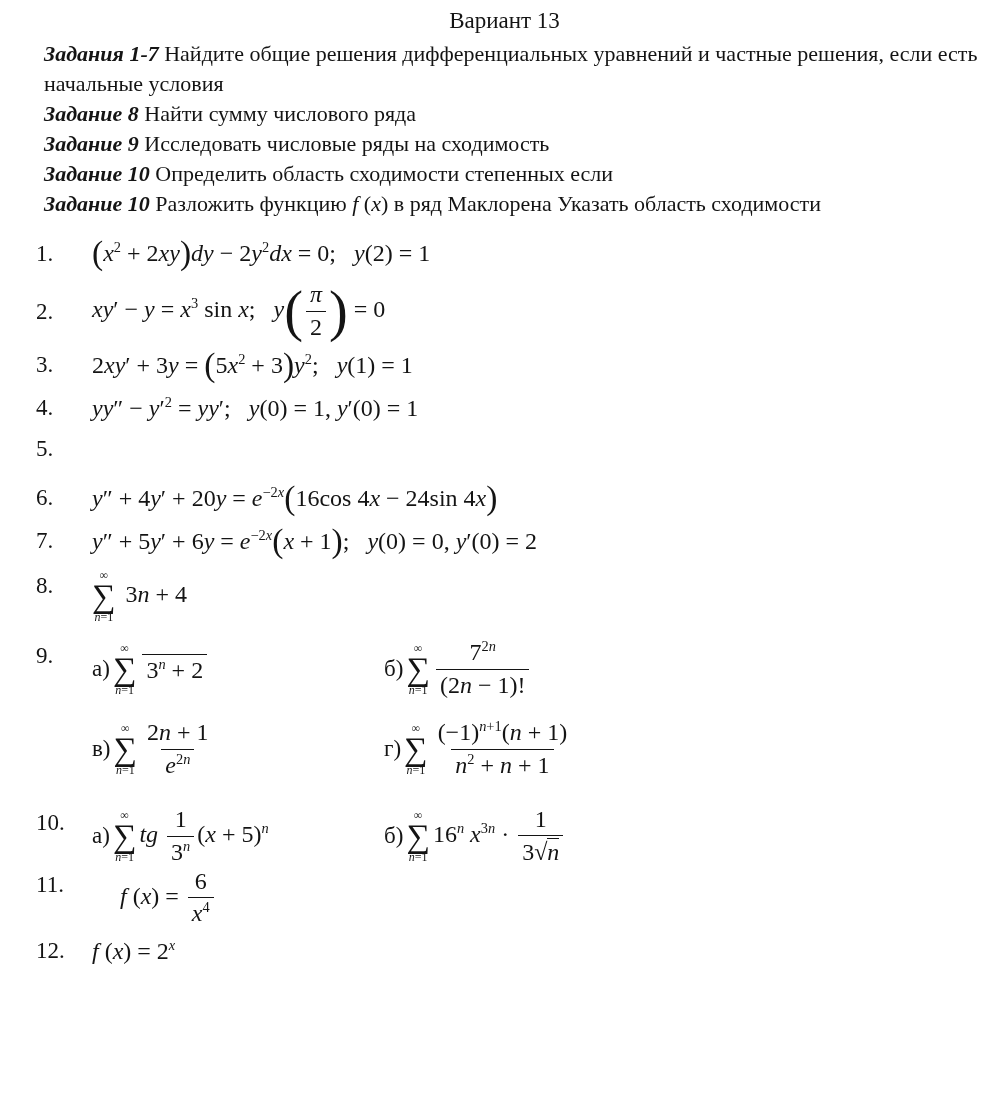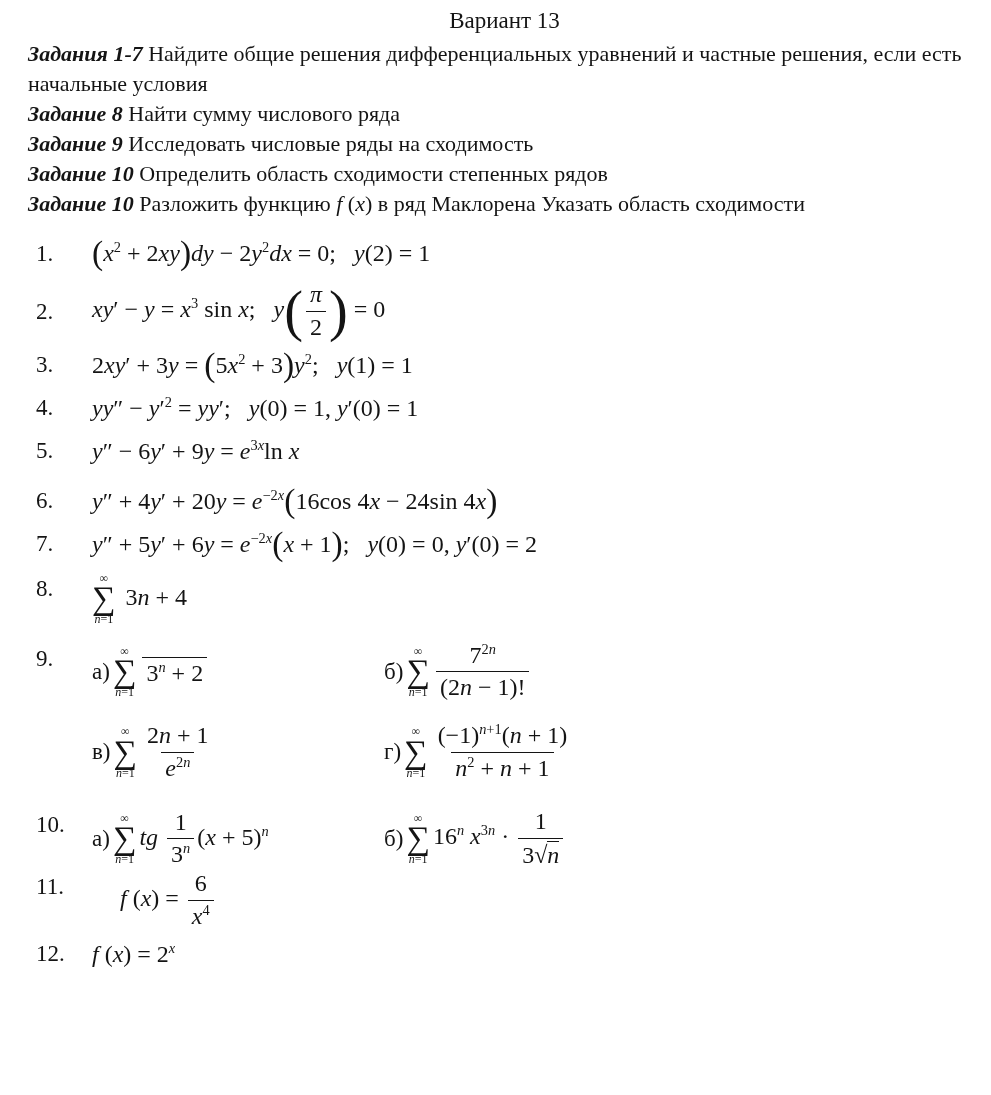--- a/index.html
+++ b/index.html
@@ -10,21 +10,21 @@
     overflow: hidden;
   }
   .page { padding: 8px 10px 0 28px; }
 
   .title {
     text-align: center;
     font-size: 23px;
     margin-bottom: 5px;
   }
 
-  .instr { font-size: 22px; line-height: 1.36; }
+  .instr { font-size: 22px; line-height: 1.36; margin-left: 16px; }
   .instr p { margin: 0; }
   .instr .lead { font-weight: bold; font-style: italic; }
 
   .problems { margin-top: 20px; padding-left: 8px; }
 
   .prow { display: flex; margin-bottom: 13px; }
   .num-bottom { align-items: flex-end; }
   .num-center { align-items: center; }
   .num-top    { align-items: flex-start; }
   .pnum {
@@ -97,21 +97,21 @@
 <body>
 
 <div class="page">
 
   <div class="title">Вариант 13</div>
 
   <div class="instr">
     <p><span class="lead">Задания 1-7</span><span> Найдите общие решения дифференциальных уравнений и частные решения, если есть начальные условия</span></p>
     <p><span class="lead">Задание 8</span><span> Найти сумму числового ряда</span></p>
     <p><span class="lead">Задание 9</span><span> Исследовать числовые ряды на сходимость</span></p>
-    <p><span class="lead">Задание 10</span><span> Определить область сходимости степенных рядов</span></p>
+    <p><span class="lead">Задание 10</span><span> Определить область сходимости степенных если</span></p>
     <p><span class="lead">Задание 10</span><span> Разложить функцию <i>f</i> (<i>x</i>) в ряд Маклорена Указать область сходимости</span></p>
   </div>
 
   <div class="problems">
 
     <div class="prow r1 num-bottom">
       <div class="pnum">1.</div>
       <div class="pformula"><span class="bp">(</span><i>x</i><sup>2</sup> + 2<i>xy</i><span class="bp">)</span><i>dy</i> − 2<i>y</i><sup>2</sup><i>dx</i> = 0; &nbsp;&nbsp;<i>y</i>(2) = 1</div>
     </div>
 
@@ -128,21 +128,20 @@
       <div class="pformula">2<i>xy</i>′ + 3<i>y</i> = <span class="bp">(</span>5<i>x</i><sup>2</sup> + 3<span class="bp">)</span><i>y</i><sup>2</sup>; &nbsp;&nbsp;<i>y</i>(1) = 1</div>
     </div>
 
     <div class="prow r4 num-bottom">
       <div class="pnum">4.</div>
       <div class="pformula"><i>yy</i>″ − <i>y</i>′<sup>2</sup> = <i>yy</i>′; &nbsp;&nbsp;<i>y</i>(0) = 1, <i>y</i>′(0) = 1</div>
     </div>
 
     <div class="prow r5 num-bottom">
       <div class="pnum">5.</div>
-      <div class="pformula"><i>y</i>″ − 6<i>y</i>′ + 9<i>y</i> = <i>e</i><sup>3<i>x</i></sup>ln <i>x</i></div>
     </div>
 
     <div class="prow r6 num-center">
       <div class="pnum">6.</div>
       <div class="pformula"><i>y</i>″ + 4<i>y</i>′ + 20<i>y</i> = <i>e</i><sup>−2<i>x</i></sup><span class="bp">(</span>16cos 4<i>x</i> − 24sin 4<i>x</i><span class="bp">)</span></div>
     </div>
 
     <div class="prow r7 num-center">
       <div class="pnum">7.</div>
       <div class="pformula"><i>y</i>″ + 5<i>y</i>′ + 6<i>y</i> = <i>e</i><sup>−2<i>x</i></sup><span class="bp">(</span><i>x</i> + 1<span class="bp">)</span>; &nbsp;&nbsp;<i>y</i>(0) = 0, <i>y</i>′(0) = 2</div>

